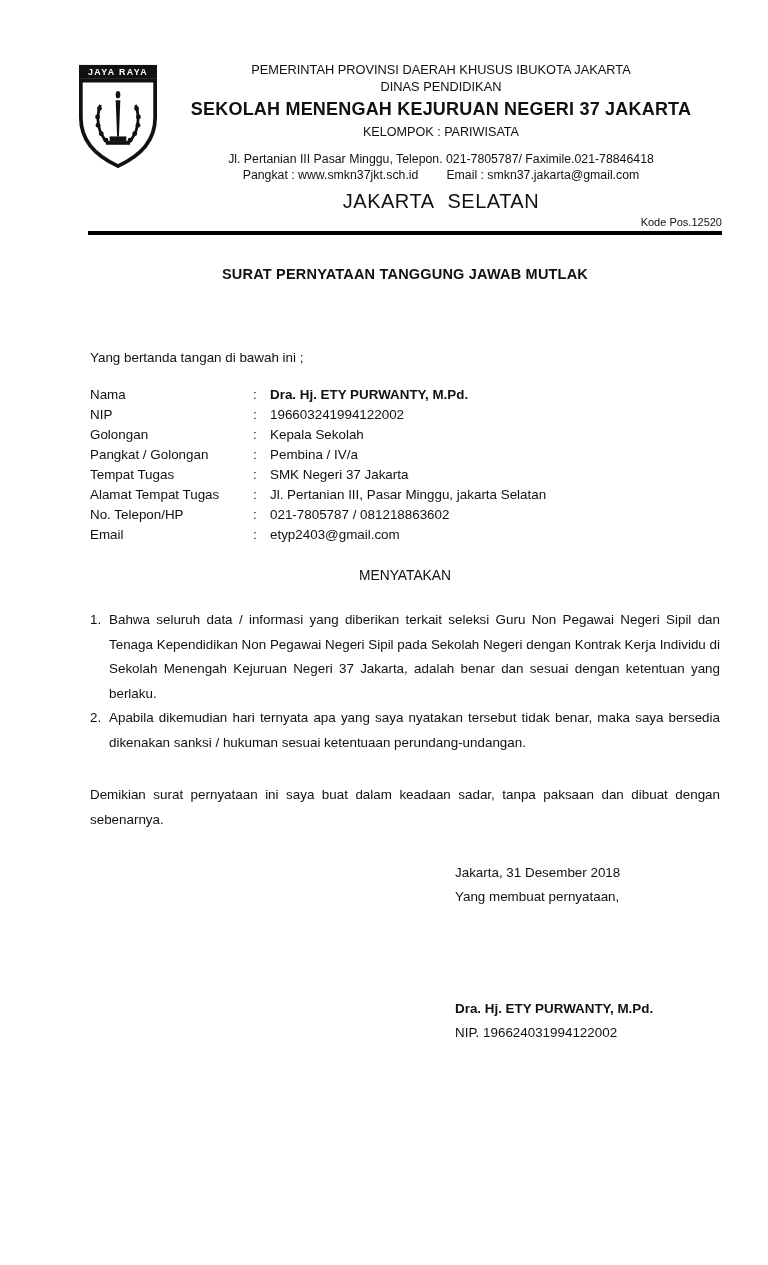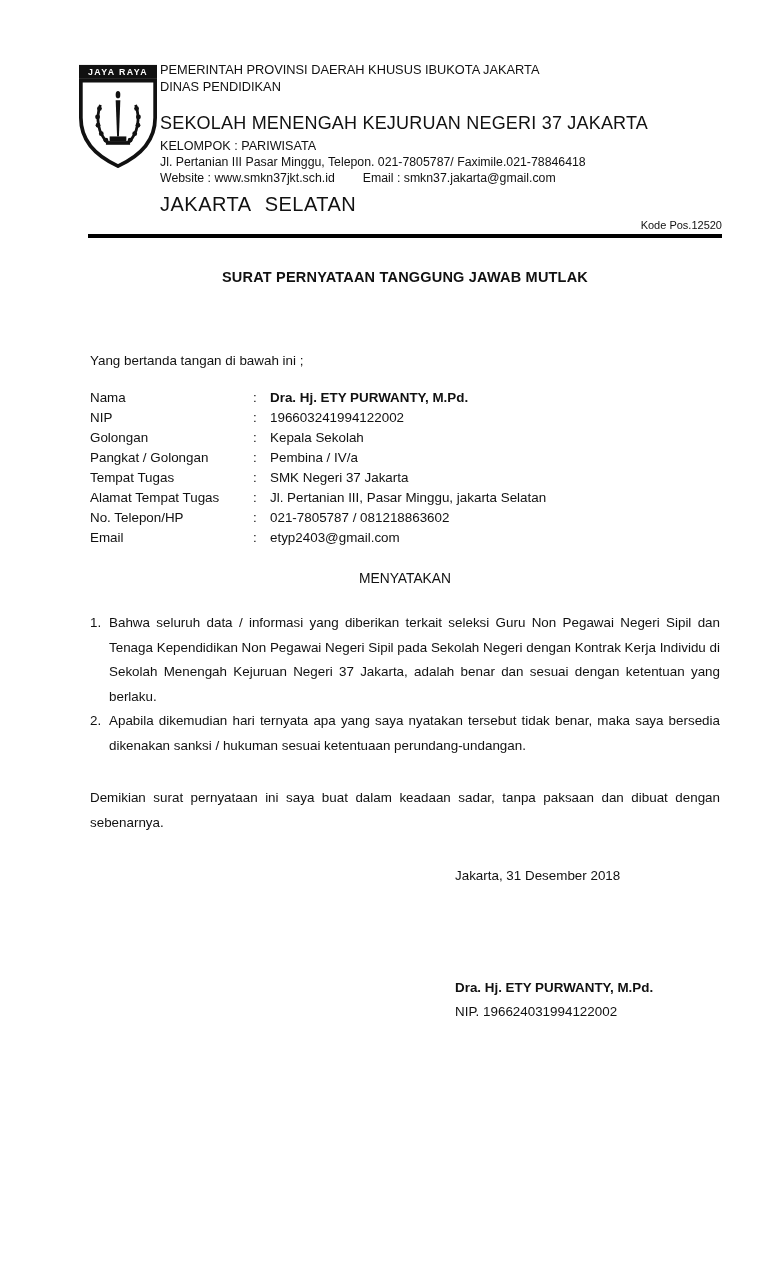--- a/index.html
+++ b/index.html
@@ -26,27 +26,28 @@
     position: absolute;
     left: 70px;
     top: 64px;
     width: 96px;
     height: 104px;
   }
   .logo svg { width: 100%; height: 100%; }
   .lh-text {
     margin-left: 160px;
     margin-right: 46px;
+    text-align: center;
     line-height: 1.32;
   }
   .lh-line1 { font-size: 12.8px; }
   .lh-line2 { font-size: 12.8px; }
-  .lh-school { font-size: 18px; font-weight: normal; margin-top: 16px; letter-spacing: .2px; }
+  .lh-school { font-size: 18px; font-weight: bold; margin-top: 2px; letter-spacing: .2px; }
   .lh-group { font-size: 12.6px; margin-top: 2px; }
-  .lh-address { font-size: 12.3px; margin-top: 0; }
+  .lh-address { font-size: 12.3px; margin-top: 11px; }
   .lh-web { font-size: 12.3px; }
   .lh-web .gap { display: inline-block; width: 28px; }
   .lh-city { font-size: 20px; margin-top: 4px; word-spacing: 8px; letter-spacing: .5px; }
   .postal {
     margin-right: 46px;
     text-align: right;
     font-size: 11px;
     margin-top: 2px;
   }
   .rule {
@@ -128,21 +129,21 @@
       </svg>
     </div>
 
     <div class="lh-text">
       <div class="lh-line1">PEMERINTAH PROVINSI DAERAH KHUSUS IBUKOTA JAKARTA</div>
       <div class="lh-line2">DINAS PENDIDIKAN</div>
       <div class="lh-school">SEKOLAH MENENGAH KEJURUAN NEGERI 37 JAKARTA</div>
       <div class="lh-group">KELOMPOK : PARIWISATA</div>
       <div class="lh-address">Jl. Pertanian III Pasar Minggu, Telepon. 021-7805787/ Faximile.021-78846418</div>
       <div class="lh-web">
-        <span>Website : www.smkn37jkt.sch.id</span><span class="gap"></span><span>Email : smkn37.jakarta@gmail.com</span>
+        <span>Pangkat : www.smkn37jkt.sch.id</span><span class="gap"></span><span>Email : smkn37.jakarta@gmail.com</span>
       </div>
       <div class="lh-city">JAKARTA SELATAN</div>
     </div>
 
     <div class="postal">Kode Pos.12520</div>
     <div class="rule"></div>
   </header>
 
   <main class="content">
 
@@ -203,18 +204,19 @@
       <div class="point">
         <span class="pt-num">2.</span>
         <span class="pt-text">Apabila dikemudian hari ternyata apa yang saya nyatakan tersebut tidak benar, maka saya bersedia dikenakan sanksi / hukuman sesuai ketentuaan perundang-undangan.</span>
       </div>
     </div>
 
     <p class="closing">Demikian surat pernyataan ini saya buat dalam keadaan sadar, tanpa paksaan dan dibuat dengan sebenarnya.</p>
 
     <div class="signature">
       <div class="sig-place">Jakarta,  31 Desember 2018</div>
+      <div class="sig-role">Yang membuat pernyataan,</div>
       <div class="sig-name">Dra. Hj. ETY PURWANTY, M.Pd.</div>
       <div class="sig-nip">NIP.  196624031994122002</div>
     </div>
 
   </main>
 </div>
 
 </body></html>

